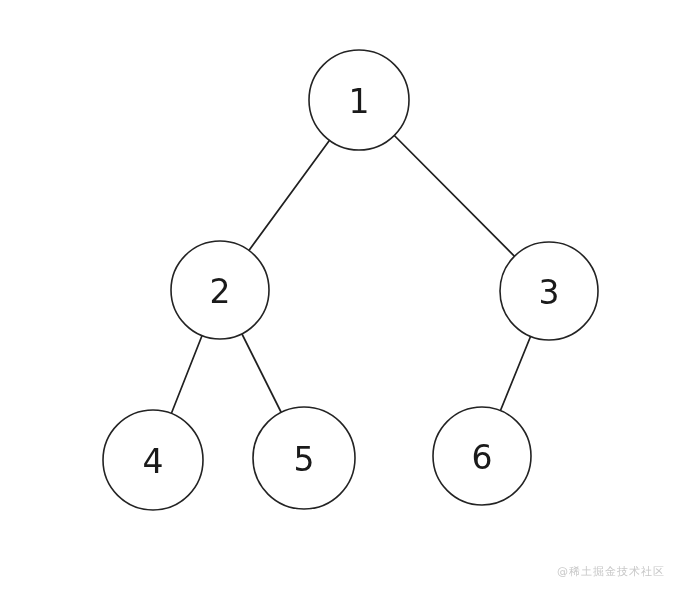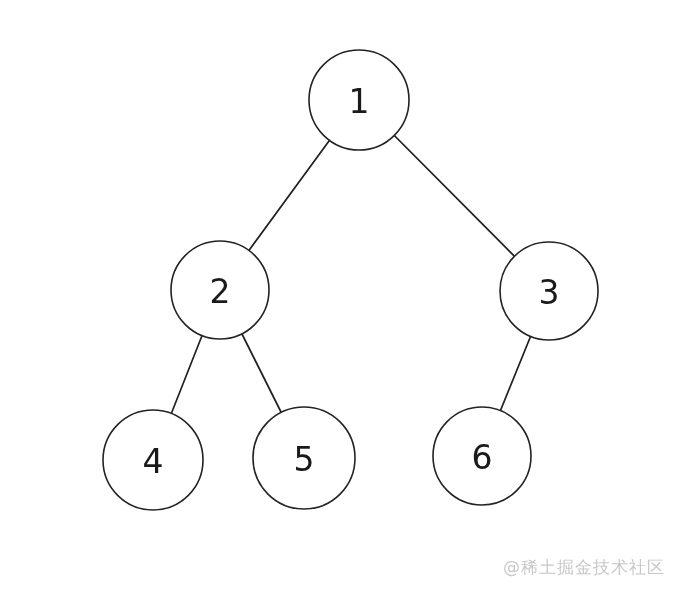--- a/index.html
+++ b/index.html
@@ -29,21 +29,21 @@
   }
   svg .node-circle {
     fill: #ffffff;
     stroke: #232323;
     stroke-width: 1.6;
   }
   .watermark {
     position: absolute;
     right: 26px;
     bottom: 15px;
-    font-size: 17px;
+    font-size: 11px;
     letter-spacing: 1px;
     color: #c8c8c8;
     user-select: none;
   }
 </style>
 </head>
 <body>
 
 <div class="canvas">
   <svg width="691" height="594" viewBox="0 0 691 594">

